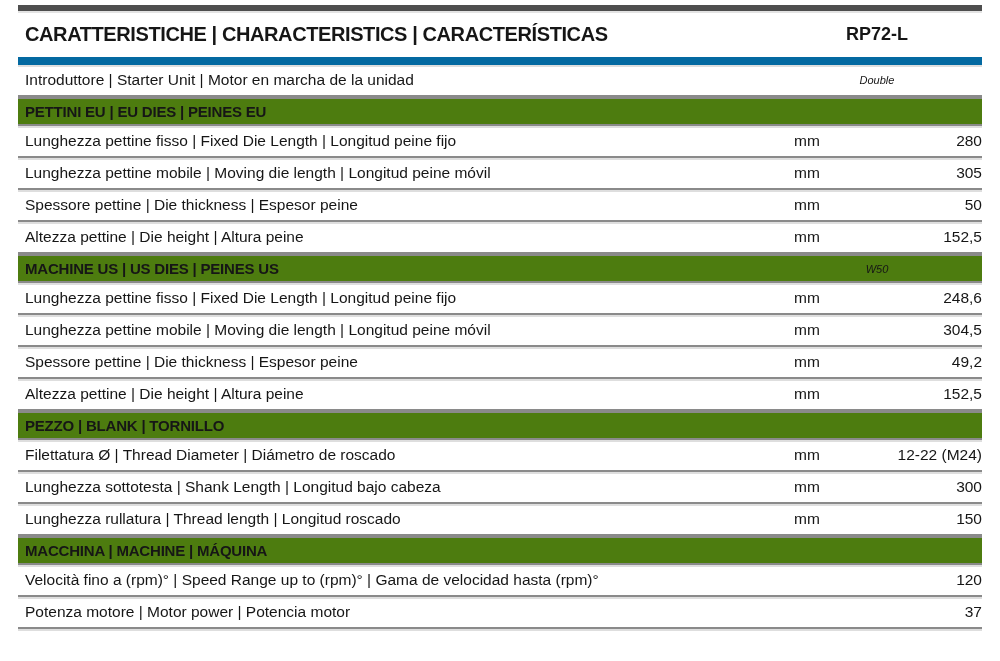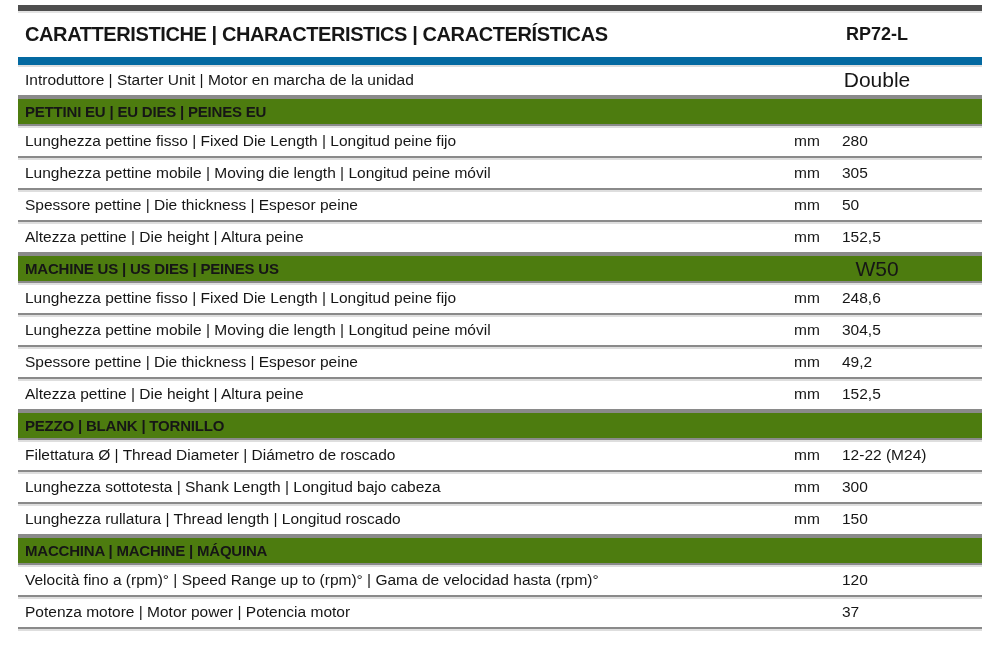--- a/index.html
+++ b/index.html
@@ -71,28 +71,29 @@
     font-size: 15.5px;
     white-space: nowrap;
   }
   .unit {
     width: 70px;
     text-align: center;
     font-size: 15.5px;
   }
   .value {
     width: 140px;
-    text-align: left;
+    text-align: right;
     font-size: 15.5px;
   }
   .merged {
     width: 210px;
     text-align: center;
-    font-size: 21px;
+    font-size: 11px;
     font-weight: normal;
+    font-style: italic;
   }
 </style>
 </head>
 <body>
 
 <div class="sheet">
   <div class="topbar"></div>
   <div class="header-row">
     <div class="title">CARATTERISTICHE | CHARACTERISTICS | CARACTERÍSTICAS</div>
     <div class="model">RP72-L</div>

